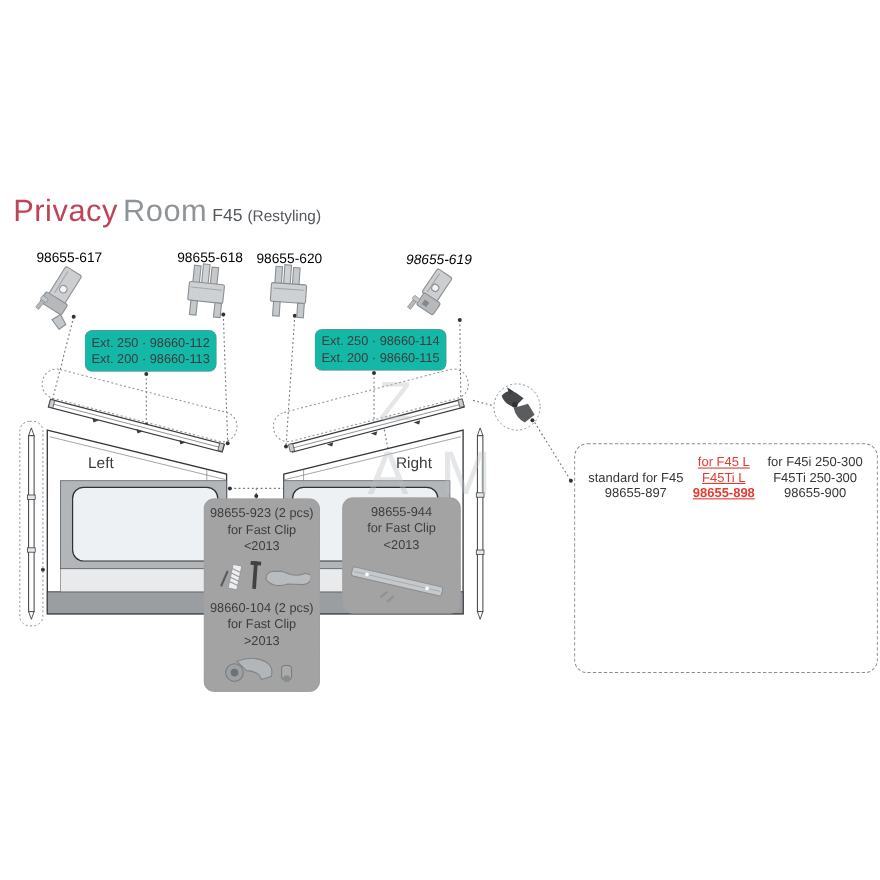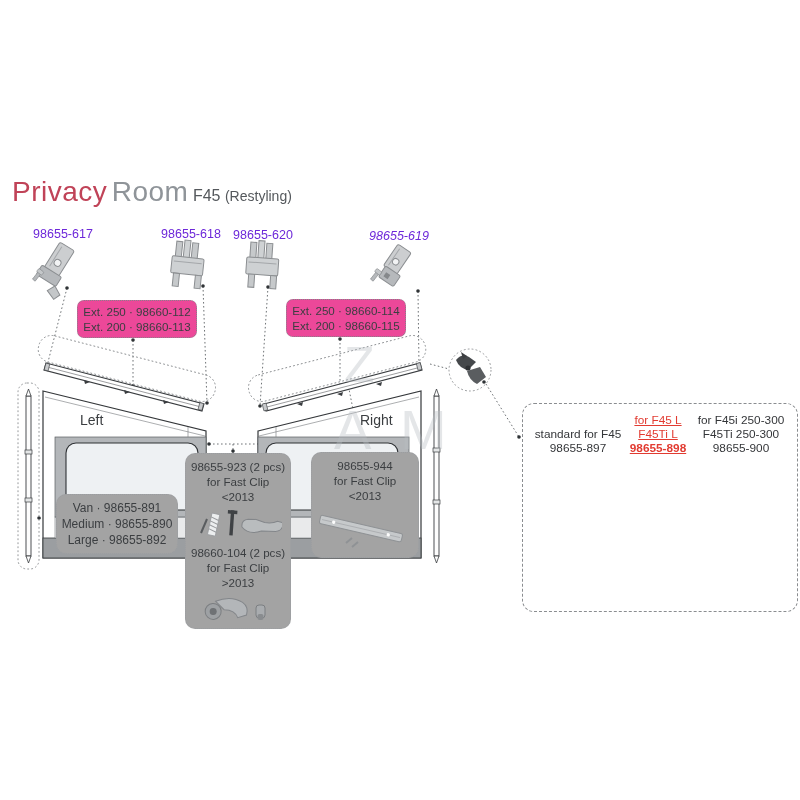--- a/index.html
+++ b/index.html
@@ -6,23 +6,23 @@
   .canvas{position:relative;width:800px;height:800px;background:#ffffff;overflow:hidden;
           font-family:"Liberation Sans", sans-serif;color:#3a3d40;}
   .abs{position:absolute;}
   
   .title{left:12px;top:176px;white-space:nowrap;}
   .title .t-privacy{font-size:28px;color:#c04358;letter-spacing:0.5px;}
   .title .t-room{font-size:28px;color:#8f9499;letter-spacing:0.5px;}
   .title .t-model{font-size:16px;color:#54585c;}
   .title .t-variant{font-size:14px;color:#54585c;}
   
-  .part-label{font-size:12.5px;color:#6d28d9;text-align:center;width:90px;}
+  .part-label{font-size:12.5px;color:#000000;text-align:center;width:90px;}
   
-  .dotted-box{border:1px dotted #82858a;border-radius:7px;background:#ec4899;
+  .dotted-box{border:1px dotted #82858a;border-radius:7px;background:#14b8a6;
               text-align:center;font-size:11.6px;line-height:15px;color:#3b3e41;
               padding:3px 4px;z-index:5;}
   .round-box{border:1px dotted #9a9da1;border-radius:10px;background:#a3a3a3;
              text-align:center;font-size:11.6px;line-height:15px;color:#3b3e41;
              padding:5px 4px;z-index:5;}
   .panel-label{font-size:14px;color:#3a3d40;z-index:4;}
   
   .kits-box{left:522px;top:403px;width:274px;height:207px;border:1px dashed #8a8d90;
             border-radius:12px;background:#fff;z-index:5;}
   .kits-head{display:flex;align-items:flex-end;justify-content:space-between;
@@ -324,25 +324,20 @@
     <div>Ext. 200 · 98660-115</div>
   </div>
 
   <div class="abs panel-label" style="left:80px;top:412px;">Left</div>
   <div class="abs panel-label" style="left:360px;top:412px;">Right</div>
 
   <div class="abs wm wm-z">Z</div>
   <div class="abs wm wm-a">A</div>
   <div class="abs wm wm-m">M</div>
 
-  <div class="abs round-box" style="left:56px;top:494px;width:112px;font-size:12px;line-height:16px;">
-    <div>Van · 98655-891</div>
-    <div>Medium · 98655-890</div>
-    <div>Large · 98655-892</div>
-  </div>
 
   <div class="abs round-box" style="left:185px;top:453px;width:96px;height:164px;">
     <div>98655-923 (2 pcs)</div>
     <div>for Fast Clip &lt;2013</div>
     <div class="fc-icons">
       <svg width="88" height="38" style="position:static;">
         <line x1="7" y1="28" x2="13" y2="14" stroke="#5a5d60" stroke-width="2"></line>
         <g transform="translate(18,8) rotate(12)">
           <rect x="0" y="0" width="8" height="22" fill="#eceeef" stroke="#97999c" stroke-width="0.8"></rect>
           <line x1="0" y1="4" x2="8" y2="6" stroke="#97999c"></line>

